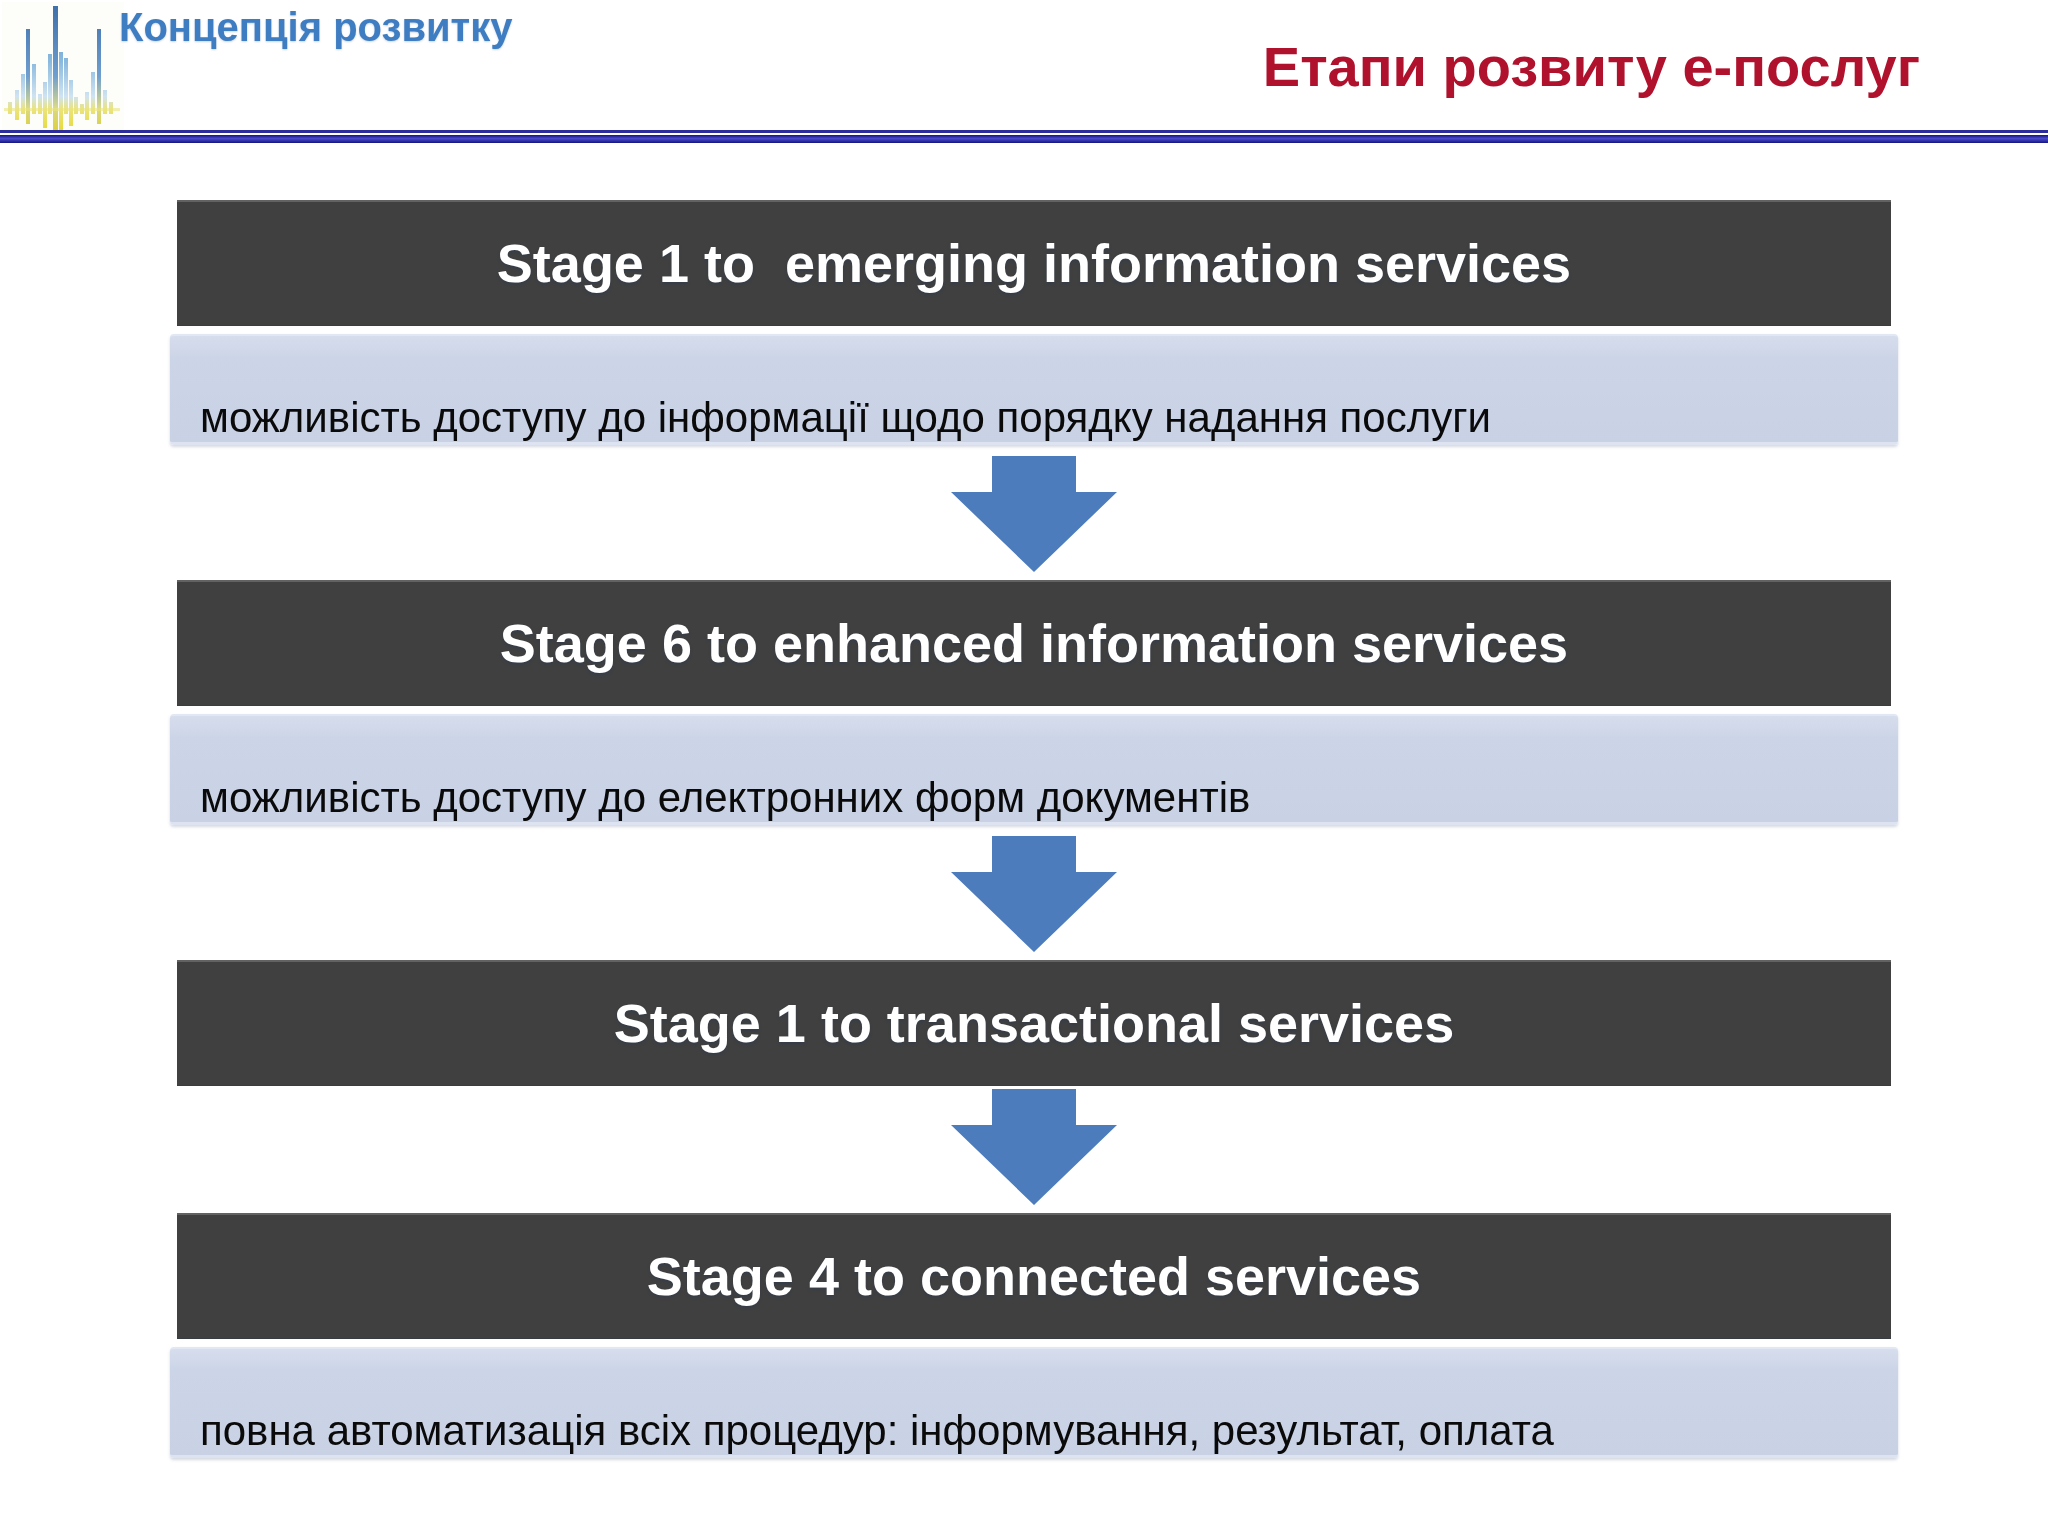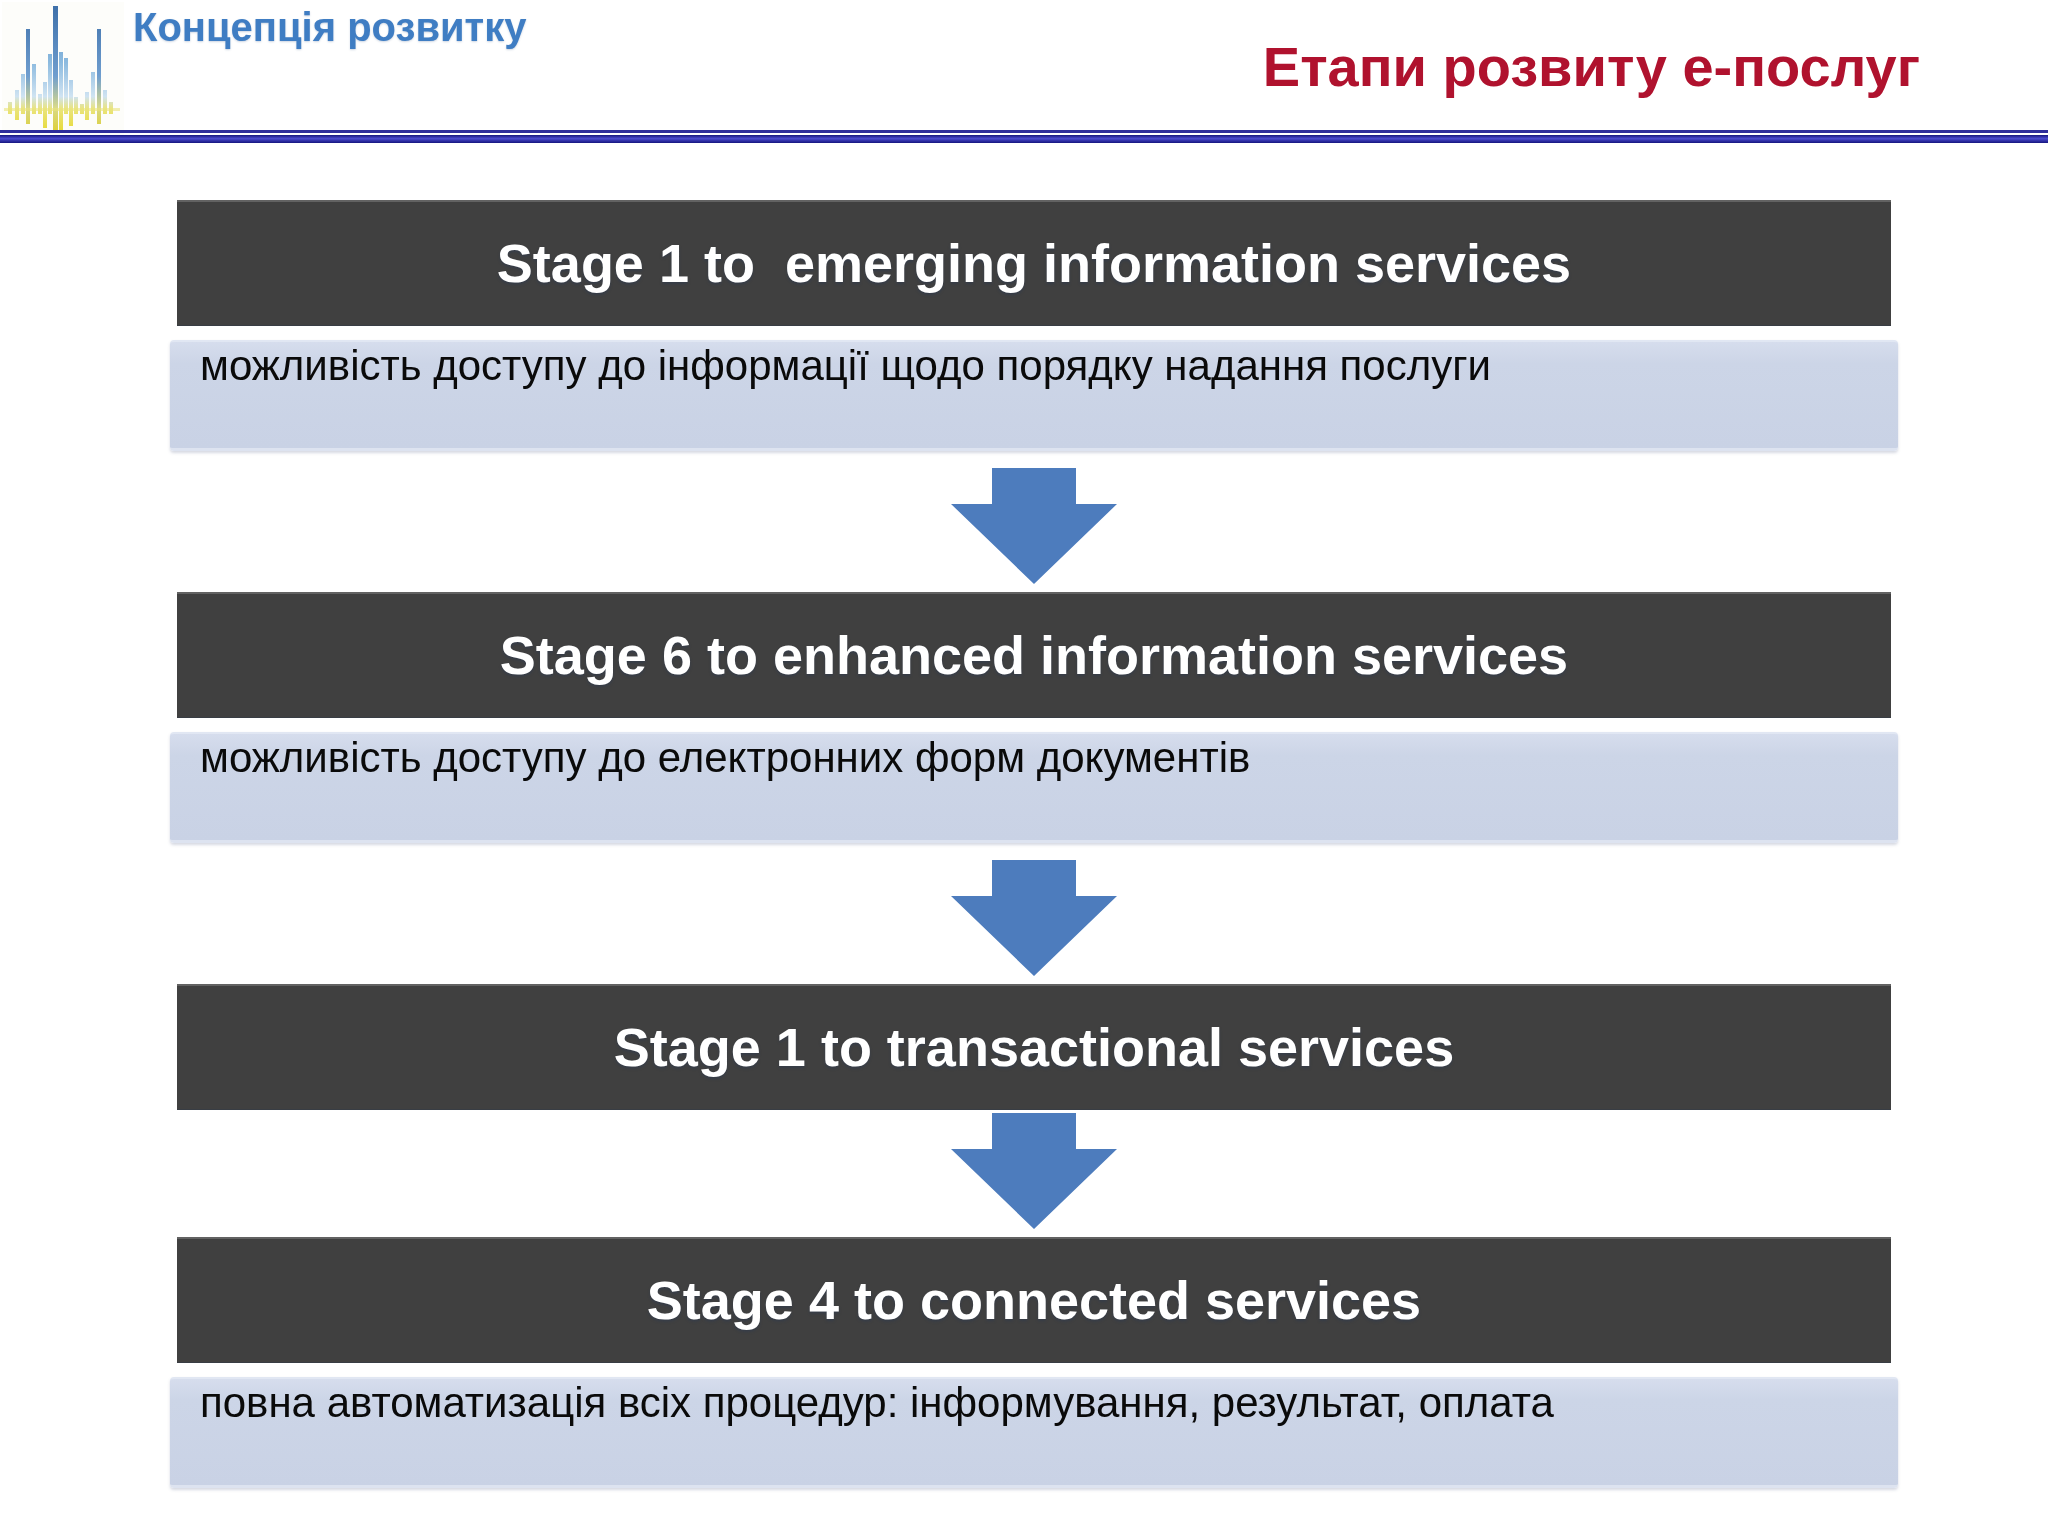--- a/index.html
+++ b/index.html
@@ -11,21 +11,21 @@
     background: #ffffff;
     overflow: hidden;
   }
   
   .logo-wrap {
     position: absolute; left: 2px; top: 2px;
     width: 122px; height: 136px;
     background: #fdfdfa;
   }
   .title-left {
-    position: absolute; left: 133px; top: 0px;
+    position: absolute; left: 119px; top: 0px;
     font-size: 40px; font-weight: bold;
     color: #3f7dc3; line-height: 55px;
     text-shadow: 0 1px 2px rgba(60,90,140,0.25);
   }
   .title-right {
     position: absolute; right: 128px; top: 34px;
     font-size: 56px; font-weight: bold;
     color: #b0122e;
   }
   .divider-thin {
@@ -51,28 +51,28 @@
     display: flex; align-items: center; justify-content: center;
     z-index: 2;
   }
   .stage-title {
     color: #ffffff; font-weight: bold; font-size: 54px;
     white-space: pre-wrap;
     text-shadow: 0 2px 3px rgba(35,55,90,0.35);
   }
   .stage-desc {
     position: relative;
-    margin: 14px -7px;
+    margin: 8px -7px;
     height: 111px;
     background: linear-gradient(180deg, #d6dded 0%, #ccd5e7 20%, #c9d2e5 100%);
     border-top: 2px solid #e1e7f3;
     border-bottom: 3px solid #dde3f0;
     border-radius: 4px;
     box-sizing: border-box;
-    display: flex; align-items: flex-start;
+    display: flex; align-items: flex-end;
     padding: 0 16px 0 30px;
     box-shadow: 0 2px 3px rgba(120,130,160,0.3);
     z-index: 1;
   }
   .stage-desc-text {
     font-size: 42px; color: #0a0a0a;
   }
   .arrow-row {
     height: 127px;
     display: flex; justify-content: center; align-items: flex-start;

